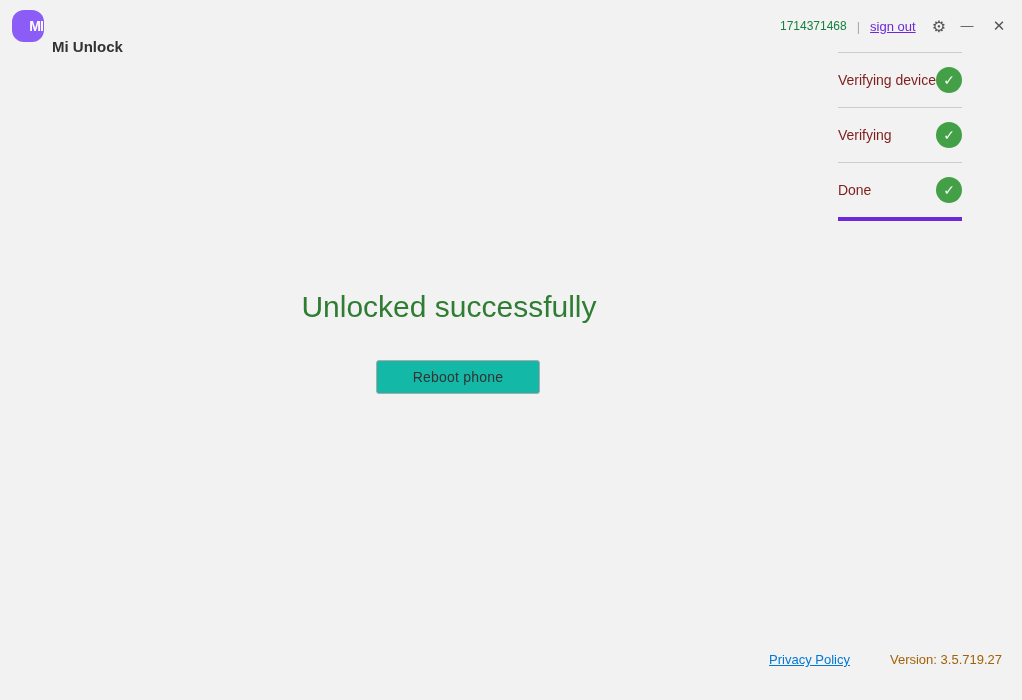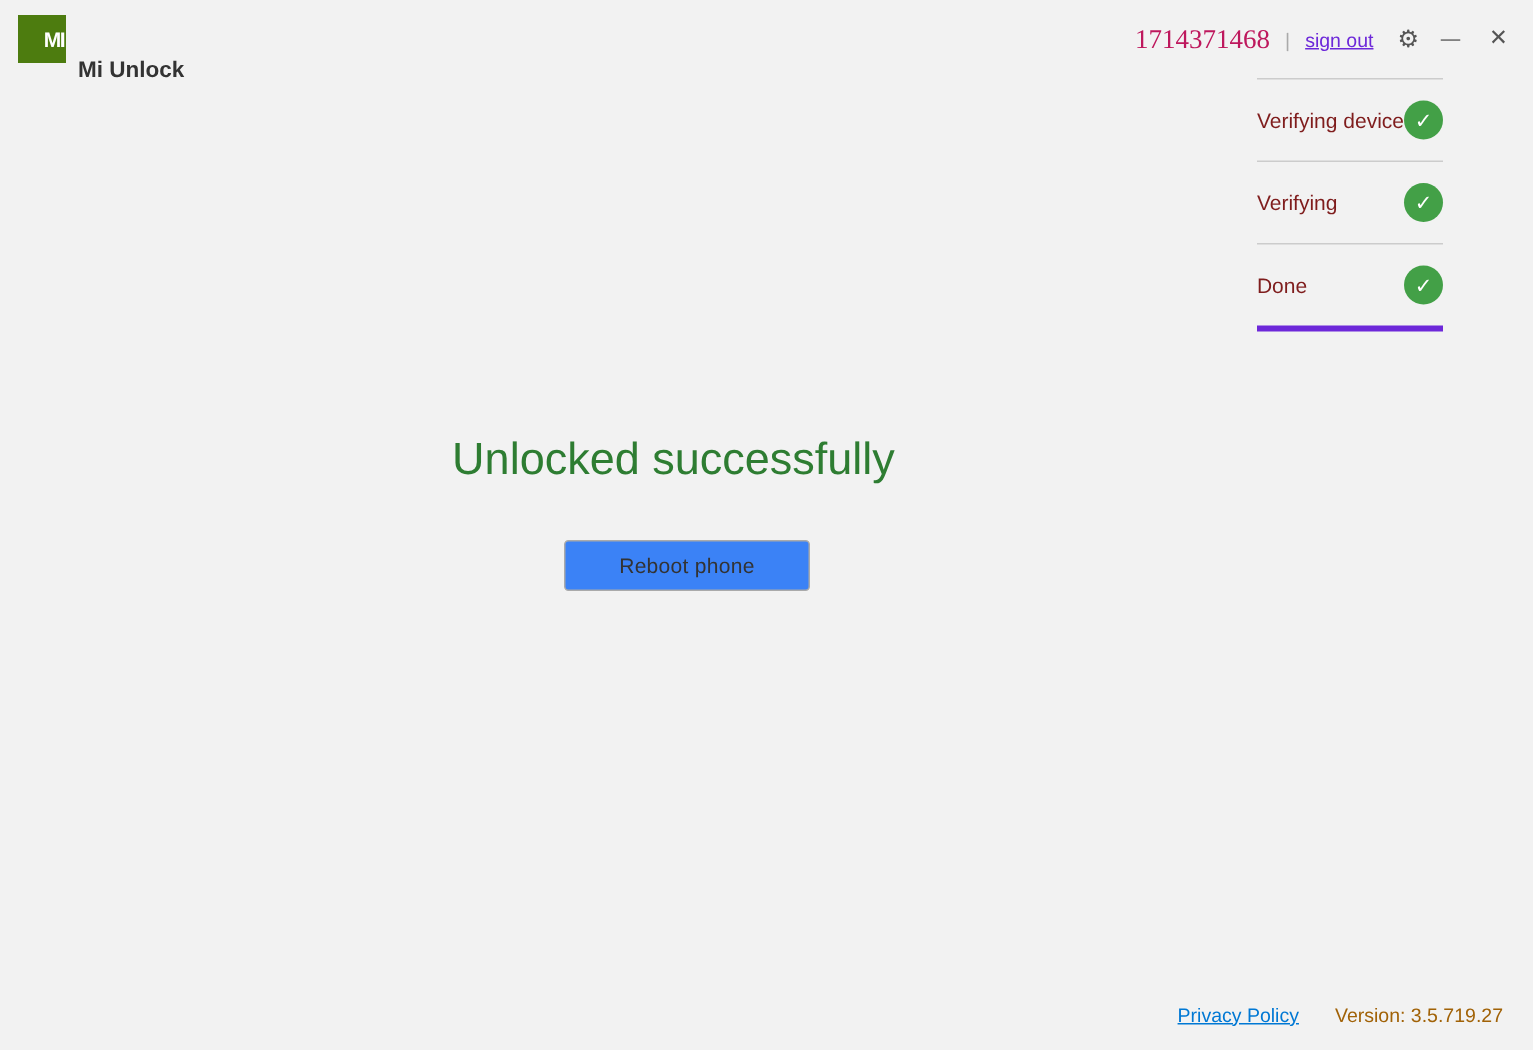--- a/index.html
+++ b/index.html
@@ -24,22 +24,22 @@
       flex-shrink: 0;
     }
     #logo-area {
       display: flex;
       align-items: center;
       gap: 8px;
     }
     #mi-logo {
       width: 32px;
       height: 32px;
-      background: #4d7c0f;
-      border-radius: 0;
+      background: #8b5cf6;
+      border-radius: 12px;
       display: flex;
       align-items: center;
       justify-content: center;
       color: white;
       font-weight: bold;
       font-size: 14px;
       letter-spacing: -1px;
       padding-left: 16px;
     }
     #app-title {
@@ -48,23 +48,22 @@
       font-weight: 700;
       margin-top: 40px;
     }
     #titlebar-right {
       margin-left: auto;
       display: flex;
       align-items: center;
       gap: 10px;
     }
     #user-id {
-      font-size: 18px;
-      color: #be185d;
-      font-family: Liberation Serif, serif;
+      font-size: 12px;
+      color: #15803d;
     }
     #separator {
       color: #aaa;
       font-size: 13px;
     }
     #sign-out-link {
       font-size: 13px;
       color: #6d28d9;
       text-decoration: underline;
       cursor: pointer;
@@ -105,21 +104,21 @@
 
     #success-title {
       font-size: 30px;
       color: #2e7d32;
       font-weight: 400;
       margin-bottom: 36px;
     }
 
     #reboot-btn {
       padding: 8px 36px;
-      background: #3b82f6;
+      background: #14b8a6;
       border: 1px solid #aaa;
       border-radius: 3px;
       font-size: 14px;
       color: #333;
       cursor: pointer;
       letter-spacing: 0.2px;
       margin-left: 18px;
     }
 
     
@@ -151,24 +150,24 @@
       align-items: center;
       justify-content: center;
       color: white;
       font-size: 14px;
     }
 
     
     #footer {
       height: 48px;
       display: flex;
-      align-items: center;
+      align-items: flex-start;
       justify-content: flex-end;
       padding: 0 20px;
-      gap: 24px;
+      gap: 40px;
       flex-shrink: 0;
     }
     #privacy-link {
       font-size: 13px;
       color: #0078d4;
       text-decoration: underline;
       cursor: pointer;
     }
     #version-text {
       font-size: 13px;

